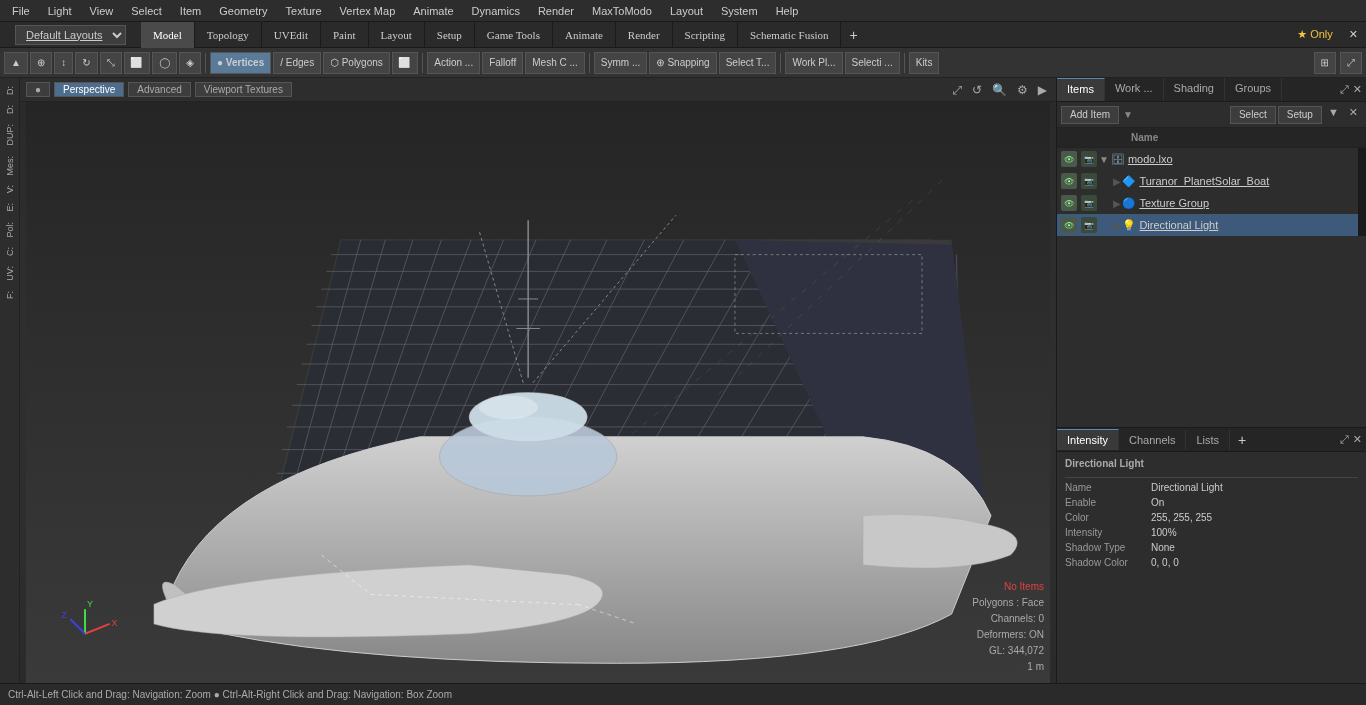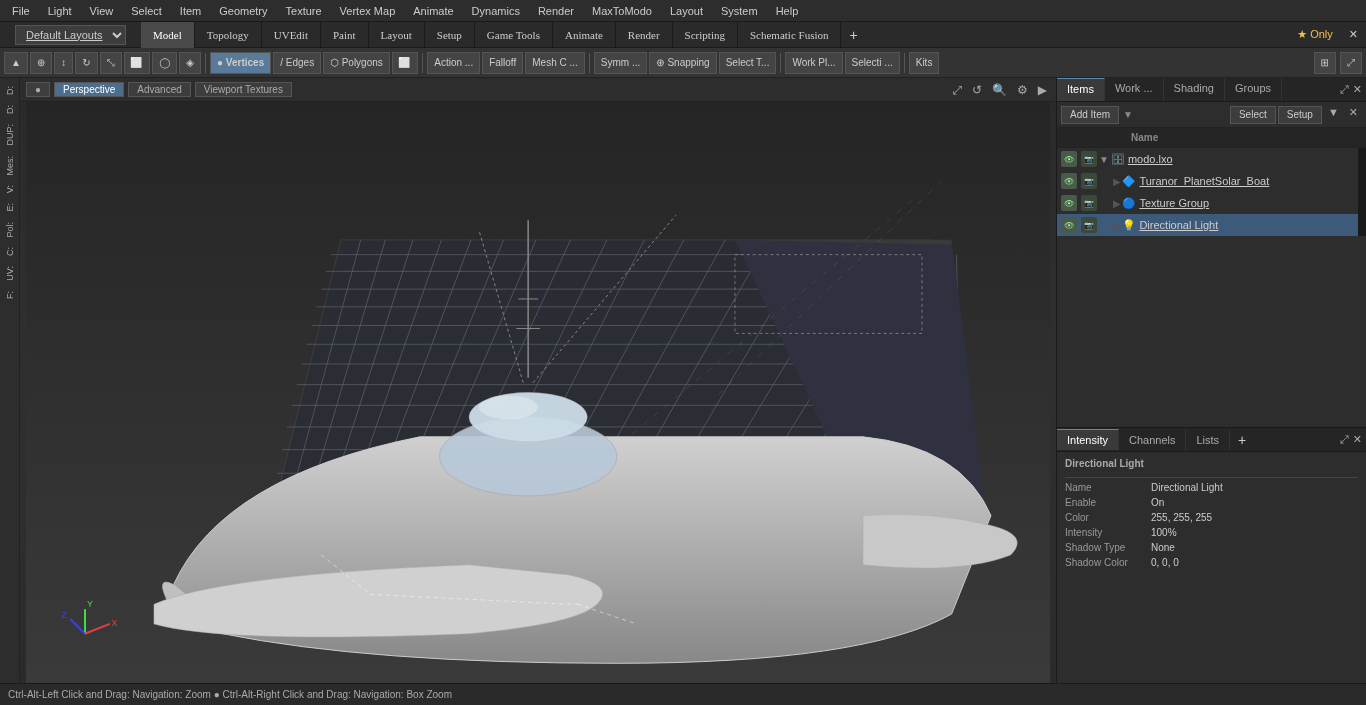--- a/index.html
+++ b/index.html
@@ -305,20 +305,28 @@
           <g transform="translate(60,540)">
             <line x1="0" y1="0" x2="25" y2="-10" stroke="#e04040" stroke-width="2"></line>
             <line x1="0" y1="0" x2="0" y2="-25" stroke="#40e040" stroke-width="2"></line>
             <line x1="0" y1="0" x2="-15" y2="-15" stroke="#4040e0" stroke-width="2"></line>
             <text x="27" y="-8" fill="#e04040" font-size="9">X</text>
             <text x="2" y="-27" fill="#40e040" font-size="9">Y</text>
             <text x="-24" y="-16" fill="#4040e0" font-size="9">Z</text>
           </g>
         </svg>
 
+        <div id="info-overlay">
+          <div id="no-items">No Items</div>
+          <div>Polygons : Face</div>
+          <div>Channels: 0</div>
+          <div>Deformers: ON</div>
+          <div>GL: 344,072</div>
+          <div>1 m</div>
+        </div>
       </div>
     </div>
   </div>
 
   <div id="right-panel">
 
     <div id="items-panel">
 
       <div id="items-tabs">
         <div class="items-tab active">Items</div>

